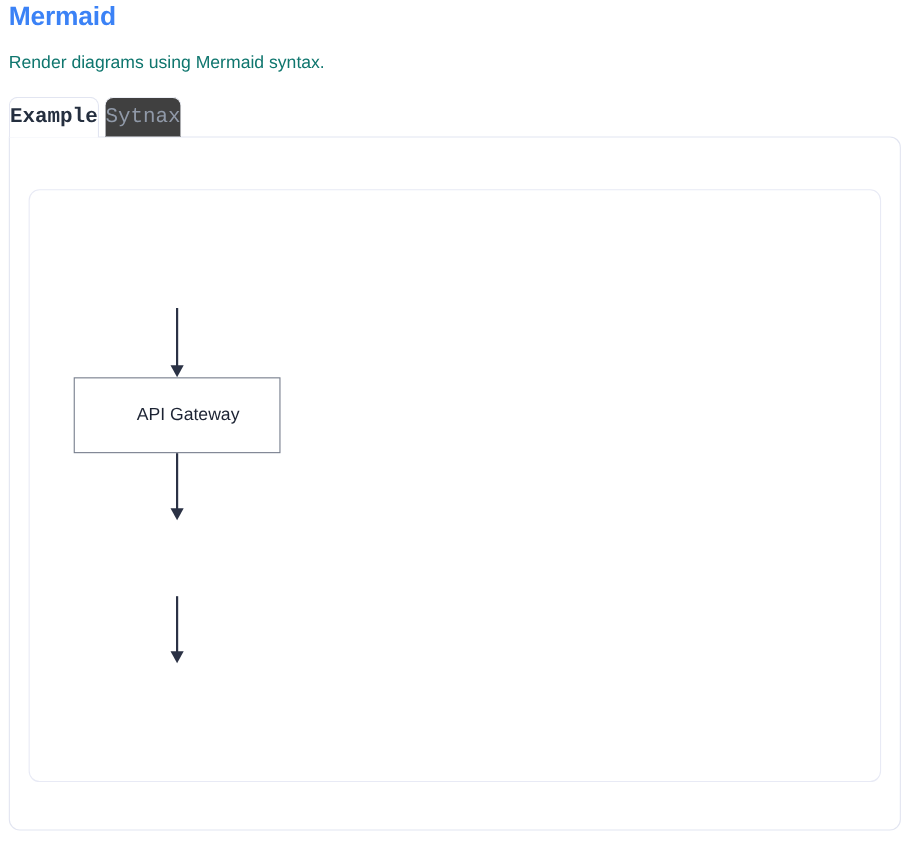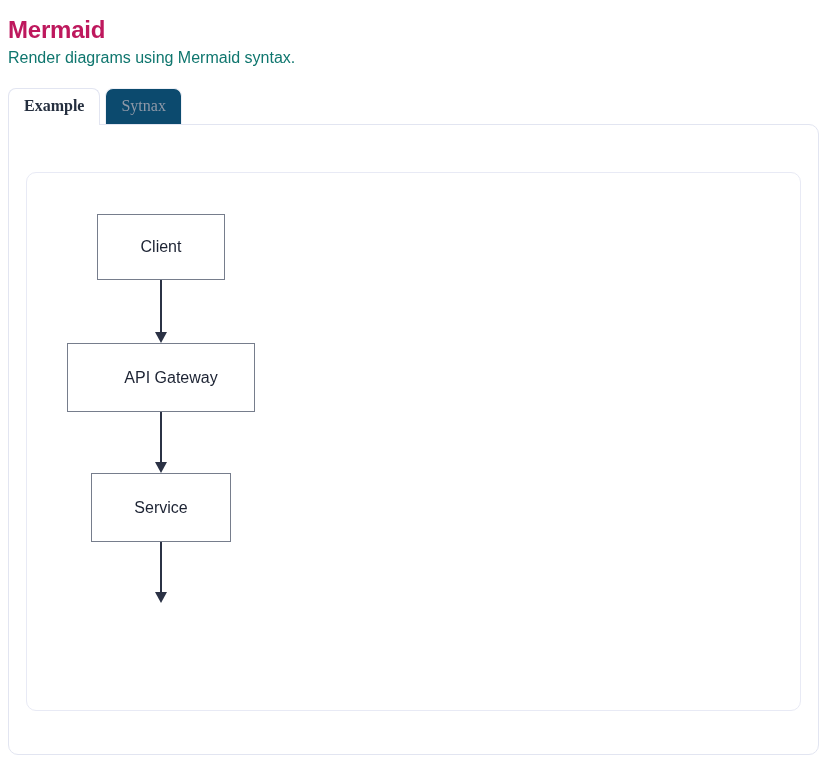--- a/index.html
+++ b/index.html
@@ -6,46 +6,46 @@
   html, body { margin: 0; padding: 0; background: #ffffff; }
   body {
     width: 827px; height: 765px;
     font-family: "Liberation Sans", sans-serif;
     -webkit-font-smoothing: antialiased;
   }
   .page { position: relative; width: 827px; height: 765px; background: #ffffff; overflow: hidden; }
 
   
   .title {
-    position: absolute; left: 8px; top: 15px; margin: 0;
+    position: absolute; left: 8px; top: 1px; margin: 0;
     font-size: 24px; line-height: 30px; font-weight: 700;
-    color: #be185d; letter-spacing: -0.2px;
+    color: #3b82f6; letter-spacing: -0.2px;
   }
   .subtitle {
     position: absolute; left: 8px; top: 48px; margin: 0;
     font-size: 16px; line-height: 20px; font-weight: 400; color: #0f766e;
   }
 
   
   .tabbar {
     position: absolute; left: 8px; top: 88px;
     display: flex; gap: 5px; align-items: flex-start; z-index: 2;
   }
   .tab {
-    height: 36px; padding: 0 15px; font-size: 16px; line-height: 34px;
-    font-family: Liberation Serif, serif;
+    height: 36px; padding: 0 0; font-size: 19px; line-height: 34px;
+    font-family: Liberation Mono, monospace;
     border-radius: 8px 8px 0 0; cursor: pointer; user-select: none;
   }
   .tab.active {
     height: 37px; margin-bottom: -1px;
     background: #ffffff; color: #252f3f; font-weight: 700;
     border: 1px solid #e2e5f1; border-bottom: none;
   }
   .tab.inactive {
-    background: #0c4a6e; color: #9099a8; font-weight: 400;
+    background: #404040; color: #9099a8; font-weight: 400;
     border: 1px solid #eef0f6; border-bottom: none;
   }
 
   
   .panel {
     position: absolute; left: 8px; top: 124px;
     width: 811px; height: 631px;
     background: #ffffff;
     border: 1px solid #e2e5f1;
     border-radius: 0 10px 10px 10px;
@@ -100,35 +100,33 @@
   <p class="subtitle">Render diagrams using Mermaid syntax.</p>
 
   <div class="tabbar">
     <div class="tab active">Example</div>
     <div class="tab inactive">Sytnax</div>
   </div>
 
   <div class="panel">
     <div class="card">
 
-      <div class="node node-client">Client</div>
 
       <div class="edge edge-1">
         <span class="edge-line"></span>
         <span class="edge-head"></span>
       </div>
 
       <div class="node node-api">API Gateway</div>
 
       <div class="edge edge-2">
         <span class="edge-line"></span>
         <span class="edge-head"></span>
       </div>
 
-      <div class="node node-service">Service</div>
 
       <div class="edge edge-3">
         <span class="edge-line"></span>
         <span class="edge-head"></span>
       </div>
 
 
     </div>
   </div>
 

